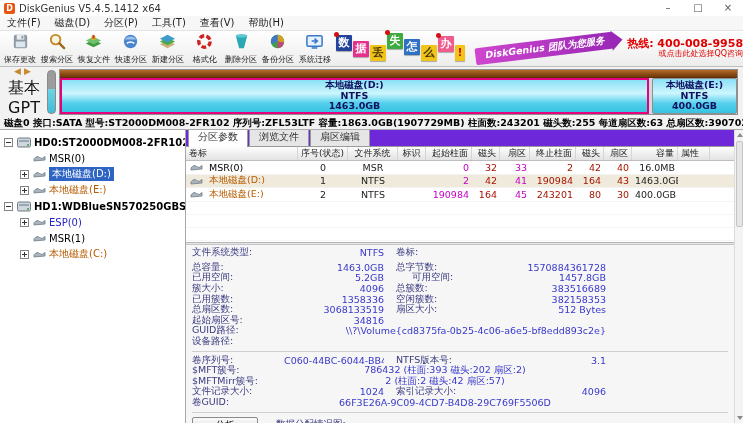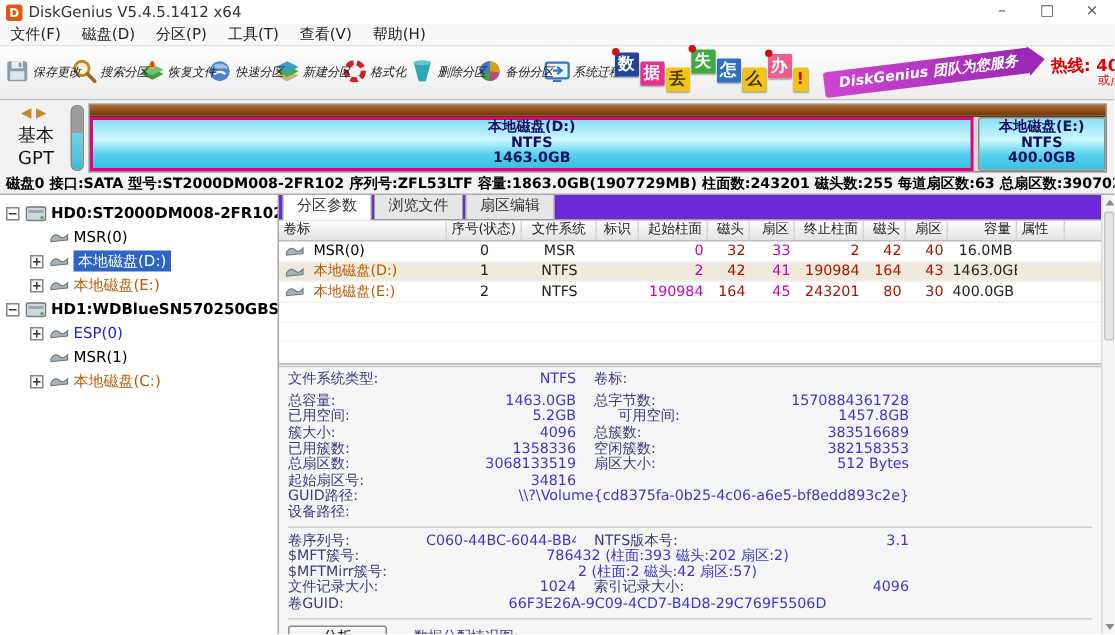--- a/index.html
+++ b/index.html
@@ -8,21 +8,21 @@
 .titlebar { height:16px; display:flex; align-items:center; padding-left:4px; background:#ffffff; }
 .app-ico { width:11px; height:11px; border-radius:2px; background:#e85510; color:#fff; font-size:8px;
   font-weight:bold; text-align:center; line-height:11px; margin-right:4px; }
 .title { font-size:10px; color:#333; flex:1; }
 .winbtns { display:flex; }
 .winbtn { width:30px; height:16px; text-align:center; line-height:15px; color:#555; font-size:10px; }
 .menubar { height:15px; display:flex; align-items:center; background:#f7f7f7; border-bottom:1px solid #e3e3e3; }
 .menuitem { padding:0 7px; font-size:10px; color:#222; }
 .toolbar { height:36px; background:linear-gradient(#fefefe,#ededed); border-bottom:1px solid #bfbfbf;
   display:flex; align-items:center; padding-left:2px; }
-.toolbtn { width:45px; height:34px; display:flex; flex-direction:row; align-items:center; justify-content:space-between;font-style:italic; }
+.toolbtn { width:45px; height:34px; display:flex; flex-direction:column; align-items:center; justify-content:flex-end; }
 .toolbtn svg { width:19px; height:19px; }
 .toolbtn .tlabel { font-size:8.5px; color:#222; margin-top:1px; white-space:nowrap; transform:scale(.95); }
 .banner { display:flex; align-items:center; margin-left:2px; flex:1; }
 .tiles { display:flex; align-items:center; }
 .tile { width:16px; height:16px; text-align:center; line-height:16px; font-size:11px; font-weight:bold;
   color:#fff; position:relative; margin-left:1px; border-radius:1px; box-shadow:0 1px 1px rgba(0,0,0,.3); }
 .tile.dot::before { content:""; position:absolute; left:-2px; top:-3px; width:5px; height:5px;
   border-radius:50%; background:#d21010; }
 .t0{background:#24449c; top:-5px;} .t1{background:#e5308e; top:1px;} .t2{background:#f0c419; color:#4a3500; top:5px;}
 .t3{background:#3faa3f; top:-7px;} .t4{background:#2f6fc4; top:-1px;} .t5{background:#f0c419; color:#4a3500; top:5px;}
@@ -31,21 +31,21 @@
   color:#fff; font-size:9.5px; font-weight:bold; font-style:italic; white-space:nowrap;
   padding:2px 8px 2px 10px; transform:rotate(-7deg); border-radius:2px; }
 .ribbon::after { content:""; position:absolute; right:-10px; top:-1px; border-top:10px solid transparent;
   border-bottom:10px solid transparent; border-left:11px solid #9a28b6; }
 .hotline-box { margin-left:14px; line-height:1.1; }
 .hotline { color:#e00000; font-size:11px; font-weight:bold; white-space:nowrap; }
 .hotsub { color:#e00000; font-size:8px; text-align:right; white-space:nowrap; }
 .diskarea { height:50px; background:#f2f2f2; display:flex; align-items:center; padding:2px 5px 2px 2px; }
 .disknav { width:44px; text-align:center; line-height:1.25; }
 .disknav .arrows { color:#c9882e; font-size:9px; letter-spacing:3px; }
-.disknav .mode,.disknav .scheme { font-size:12px; color:#111;text-align:center; }
+.disknav .mode,.disknav .scheme { font-size:16px; color:#111;text-align:center; }
 .diskscroll { width:9px; height:44px; border:1px solid #8a8a8a; border-radius:4px; margin:0 3px 0 1px;
   background:linear-gradient(#9c9c9c 0 42%, #6fd4e4 42%, #3fbcd8 100%); }
 .diskbar { flex:1; height:46px; border:1px solid #8f8f8f; background:#d8d8d8; display:flex; flex-direction:column; }
 .diskband { height:11px; background:linear-gradient(#b56d2a,#8a4a13 60%,#6e3a0d); border-bottom:1px solid #5c3008; }
 .parts { flex:1; display:flex; }
 .part { display:flex; flex-direction:column; align-items:center; justify-content:center;
   font-size:9.5px; font-weight:bold; color:#101060; line-height:1.12;
   background:linear-gradient(#8ae0f5,#cdf6fe 42%,#55d0ec 72%,#36c2e2); }
 .part.selected { width:87%; border:2px solid #e6007e; }
 .part.normal { flex:1; margin-left:3px; border:1px solid #8f8f8f; border-radius:2px; }
@@ -71,21 +71,21 @@
   background:#e6e6e6; border-radius:2px 2px 0 0; margin-right:1px; color:#333; }
 .tab.active { background:#fff; position:relative; top:1px; padding-bottom:3px; }
 .thead { display:flex; height:14px; background:linear-gradient(#fdfdfd,#e3e3e3);
   border-bottom:1px solid #bdbdbd; font-size:9px; color:#222; align-items:center; }
 .thead span { border-right:1px solid #d6d6d6; height:100%; line-height:13px; padding:0 3px; overflow:hidden; white-space:nowrap; }
 .trow { display:flex; height:13.5px; align-items:center; font-size:9.5px; border-bottom:1px solid #f3f3f3; }
 .trow span { padding:0 3px; overflow:hidden; white-space:nowrap; }
 .c0{width:112px;} .c1{width:50px;text-align:center;} .c2{width:50px;text-align:center;}
 .c3{width:28px;text-align:center;} .c4{width:46px;text-align:right;} .c5{width:28px;text-align:right;}
 .c6{width:30px;text-align:right;} .c7{width:46px;text-align:right;} .c8{width:28px;text-align:right;}
-.c9{width:28px;text-align:right;} .c10{width:46px;text-align:right;} .c11{width:32px;}
+.c9{width:28px;text-align:right;} .c10{width:46px;text-align:right;} .c11{width:32px;font-family:Liberation Serif, serif;}
 .mag { color:#c400c4; } .red { color:#a81400; }
 .rowsel { background:#efeadb; }
 .namecell { display:flex; align-items:center; }
 .namecell svg { margin:0 3px 0 1px; flex:none; }
 .emptyrows { height:40px; }
 .emptyrow { height:13px; border-bottom:1px solid #f6f6f6; }
 .splitter { height:3px; background:#e6e6e6; border-top:1px solid #b6b6b6; border-bottom:1px solid #c6c6c6; }
 .details { flex:1; background:#f6f6f6; padding:3px 6px 0 6px; font-size:9.5px; overflow:hidden; }
 .drow { display:grid; grid-template-columns:92px 100px 112px 110px 1fr; height:10.6px; align-items:center; }
 .drow .lab { color:#3a3a80; white-space:nowrap; overflow:hidden; }

